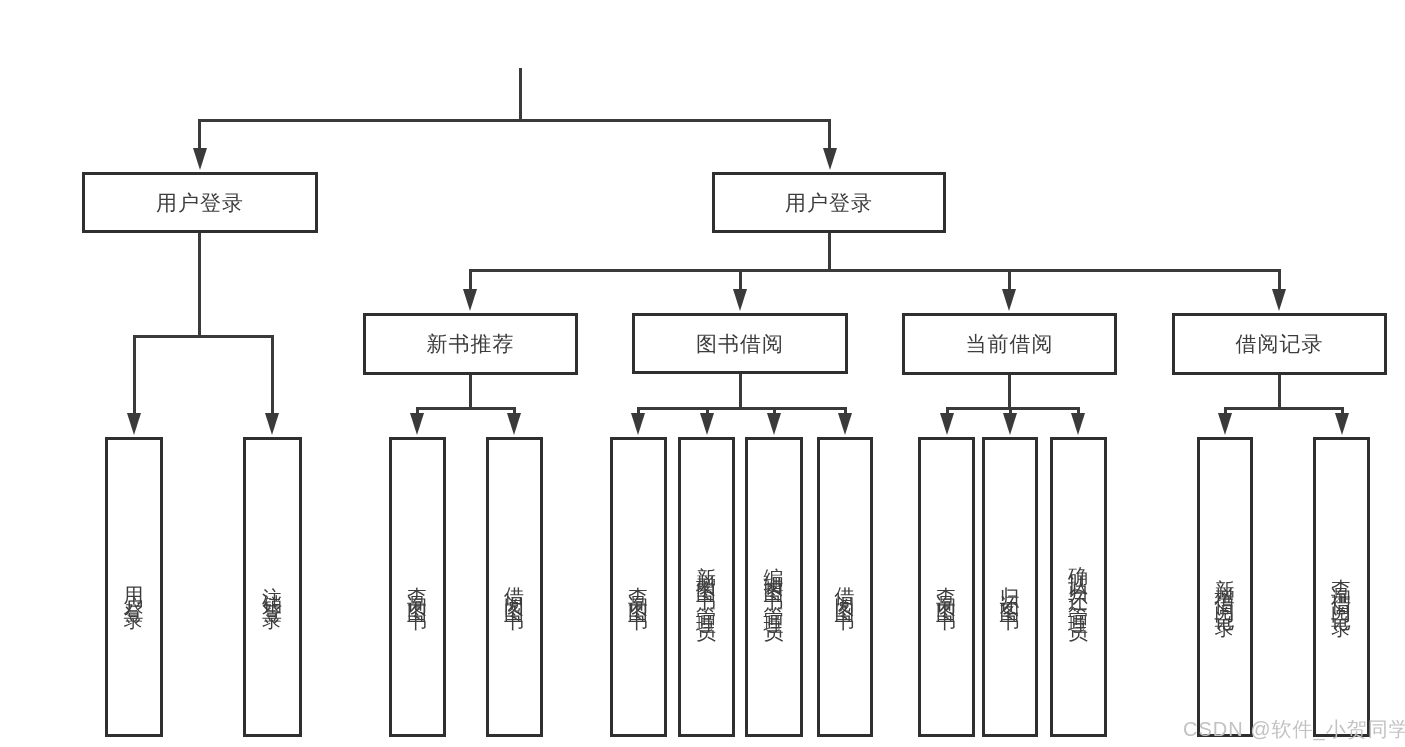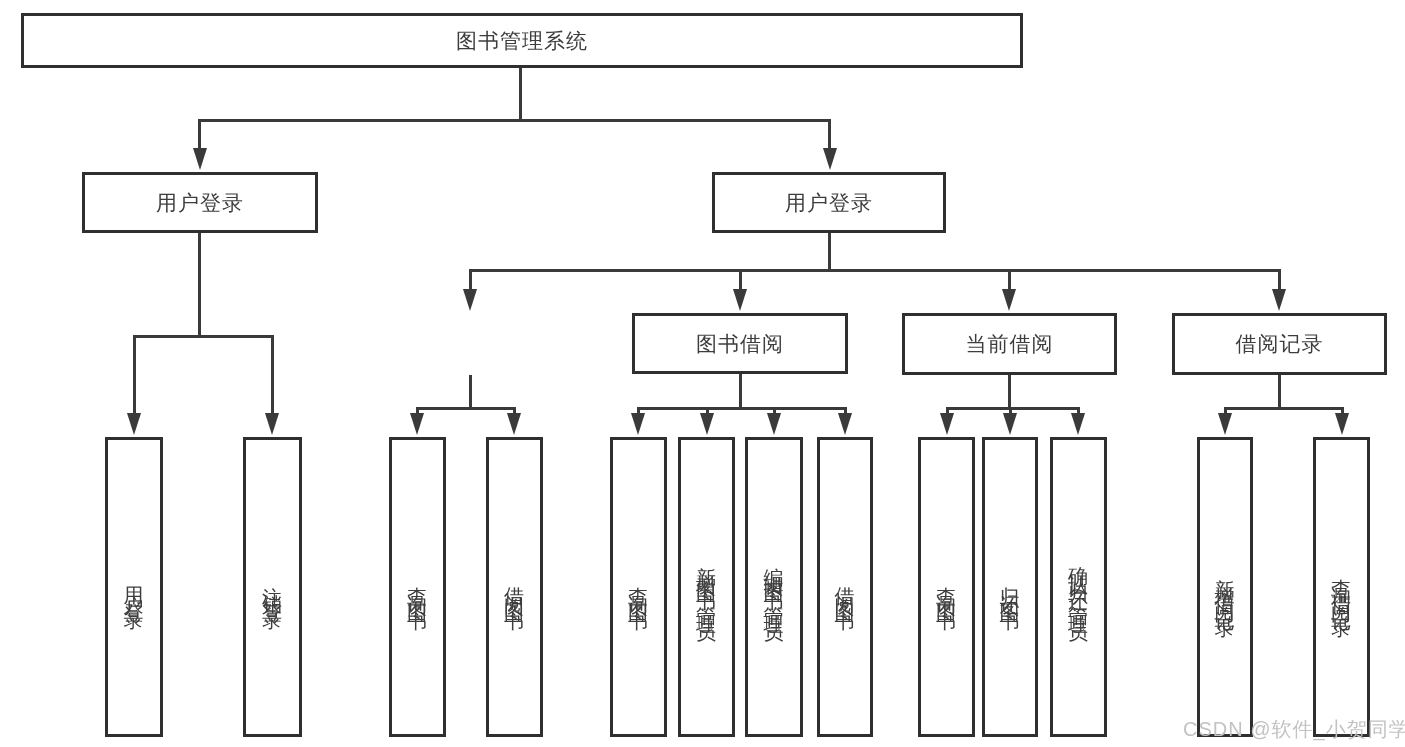--- a/index.html
+++ b/index.html
@@ -27,32 +27,32 @@
   .watermark{
     position:absolute;left:1183px;top:716px;font-size:20px;color:#c2c2c2;
     letter-spacing:1px;white-space:nowrap;
   }
 </style>
 </head>
 <body>
 
 <div id="canvas">
 
-  <div class="node" style="left:21px;top:13px;width:1002px;height:55px;">
-    <span>图书管理系统</span>
-  </div>
 
   <div class="node" style="left:82px;top:172px;width:236px;height:61px;">
     <span>用户登录</span>
   </div>
 
   <div class="node" style="left:712px;top:172px;width:234px;height:61px;">
     <span>用户登录</span>
   </div>
 
+  <div class="node" style="left:363px;top:313px;width:215px;height:62px;">
+    <span>新书推荐</span>
+  </div>
 
   <div class="node" style="left:902px;top:313px;width:215px;height:62px;">
     <span>当前借阅</span>
   </div>
 
   <div class="node" style="left:632px;top:313px;width:216px;height:61px;">
     <span>图书借阅</span>
   </div>
 
   <div class="node" style="left:1172px;top:313px;width:215px;height:62px;">

